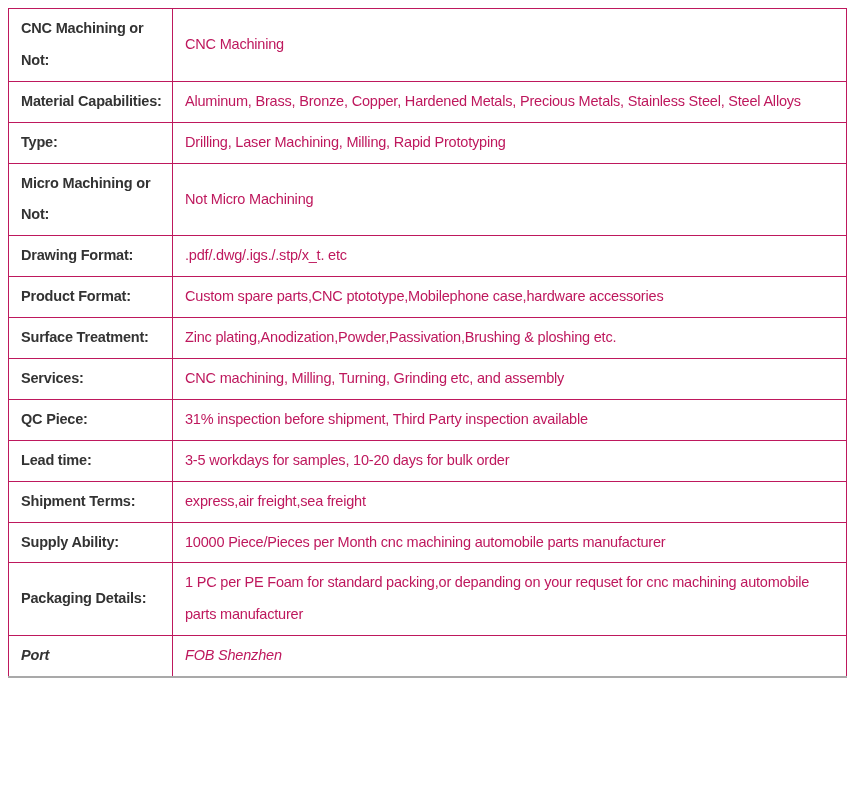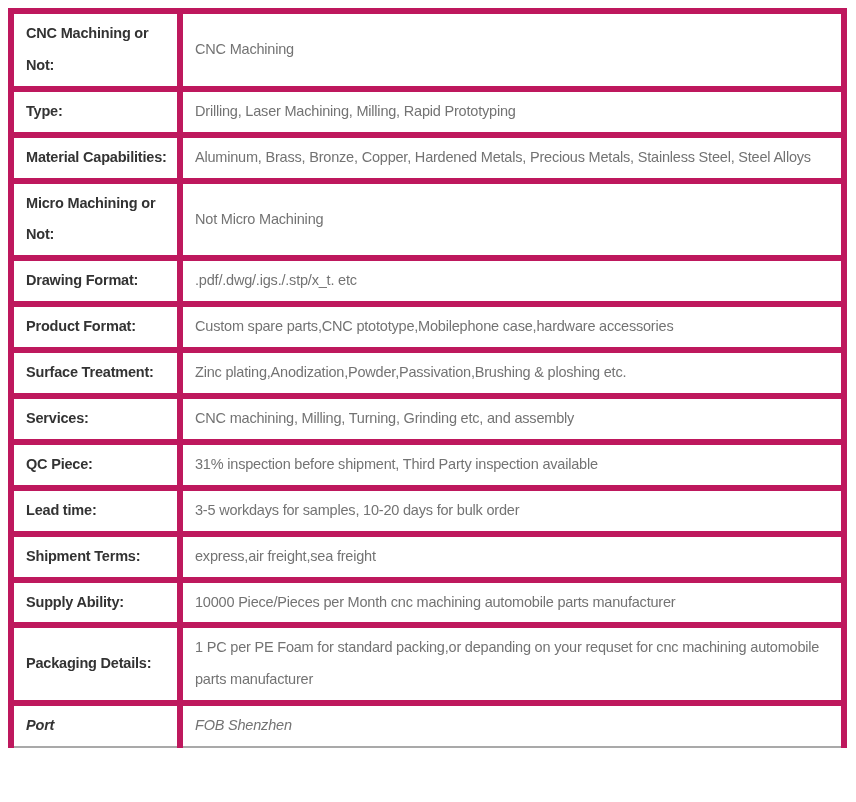--- a/index.html
+++ b/index.html
@@ -18,61 +18,61 @@
     margin: 8px;
   }
   table.spec-table {
     border-collapse: collapse;
     width: 839px;
     table-layout: fixed;
     font-size: 14.5px;
     letter-spacing: -0.2px;
   }
   table.spec-table td {
-    border: 6px solid #be185d;
+    border: 1px solid #be185d;
     vertical-align: middle;
     line-height: 2.2;
     padding: 4px 10px 4px 12px;
     word-wrap: break-word;
   }
   td.label-cell {
     width: 141px;            
     padding-left: 6px;
     padding-right: 6px;
     font-weight: 700;
     color: #333333;
   }
   td.value-cell {
-    color: #737373;
+    color: #be185d;
   }
   
   table.spec-table tr:last-child td {
     border-bottom: 2px solid #a9a9a9;
     font-style: italic;
   }
 </style>
 </head>
 <body>
 
 <div class="table-wrap">
   <table class="spec-table">
     <tbody id="spec-body">
   <tr>
     <td class="label-cell">CNC Machining or Not:</td>
     <td class="value-cell">CNC Machining</td>
   </tr>
 
   <tr>
-    <td class="label-cell">Type:</td>
-    <td class="value-cell">Drilling, Laser Machining, Milling, Rapid Prototyping</td>
+    <td class="label-cell">Material Capabilities:</td>
+    <td class="value-cell">Aluminum, Brass, Bronze, Copper, Hardened Metals, Precious Metals, Stainless Steel, Steel Alloys</td>
   </tr>
 
   <tr>
-    <td class="label-cell">Material Capabilities:</td>
-    <td class="value-cell">Aluminum, Brass, Bronze, Copper, Hardened Metals, Precious Metals, Stainless Steel, Steel Alloys</td>
+    <td class="label-cell">Type:</td>
+    <td class="value-cell">Drilling, Laser Machining, Milling, Rapid Prototyping</td>
   </tr>
 
   <tr>
     <td class="label-cell">Micro Machining or Not:</td>
     <td class="value-cell">Not Micro Machining</td>
   </tr>
 
 
   <tr>
     <td class="label-cell">Drawing Format:</td>

